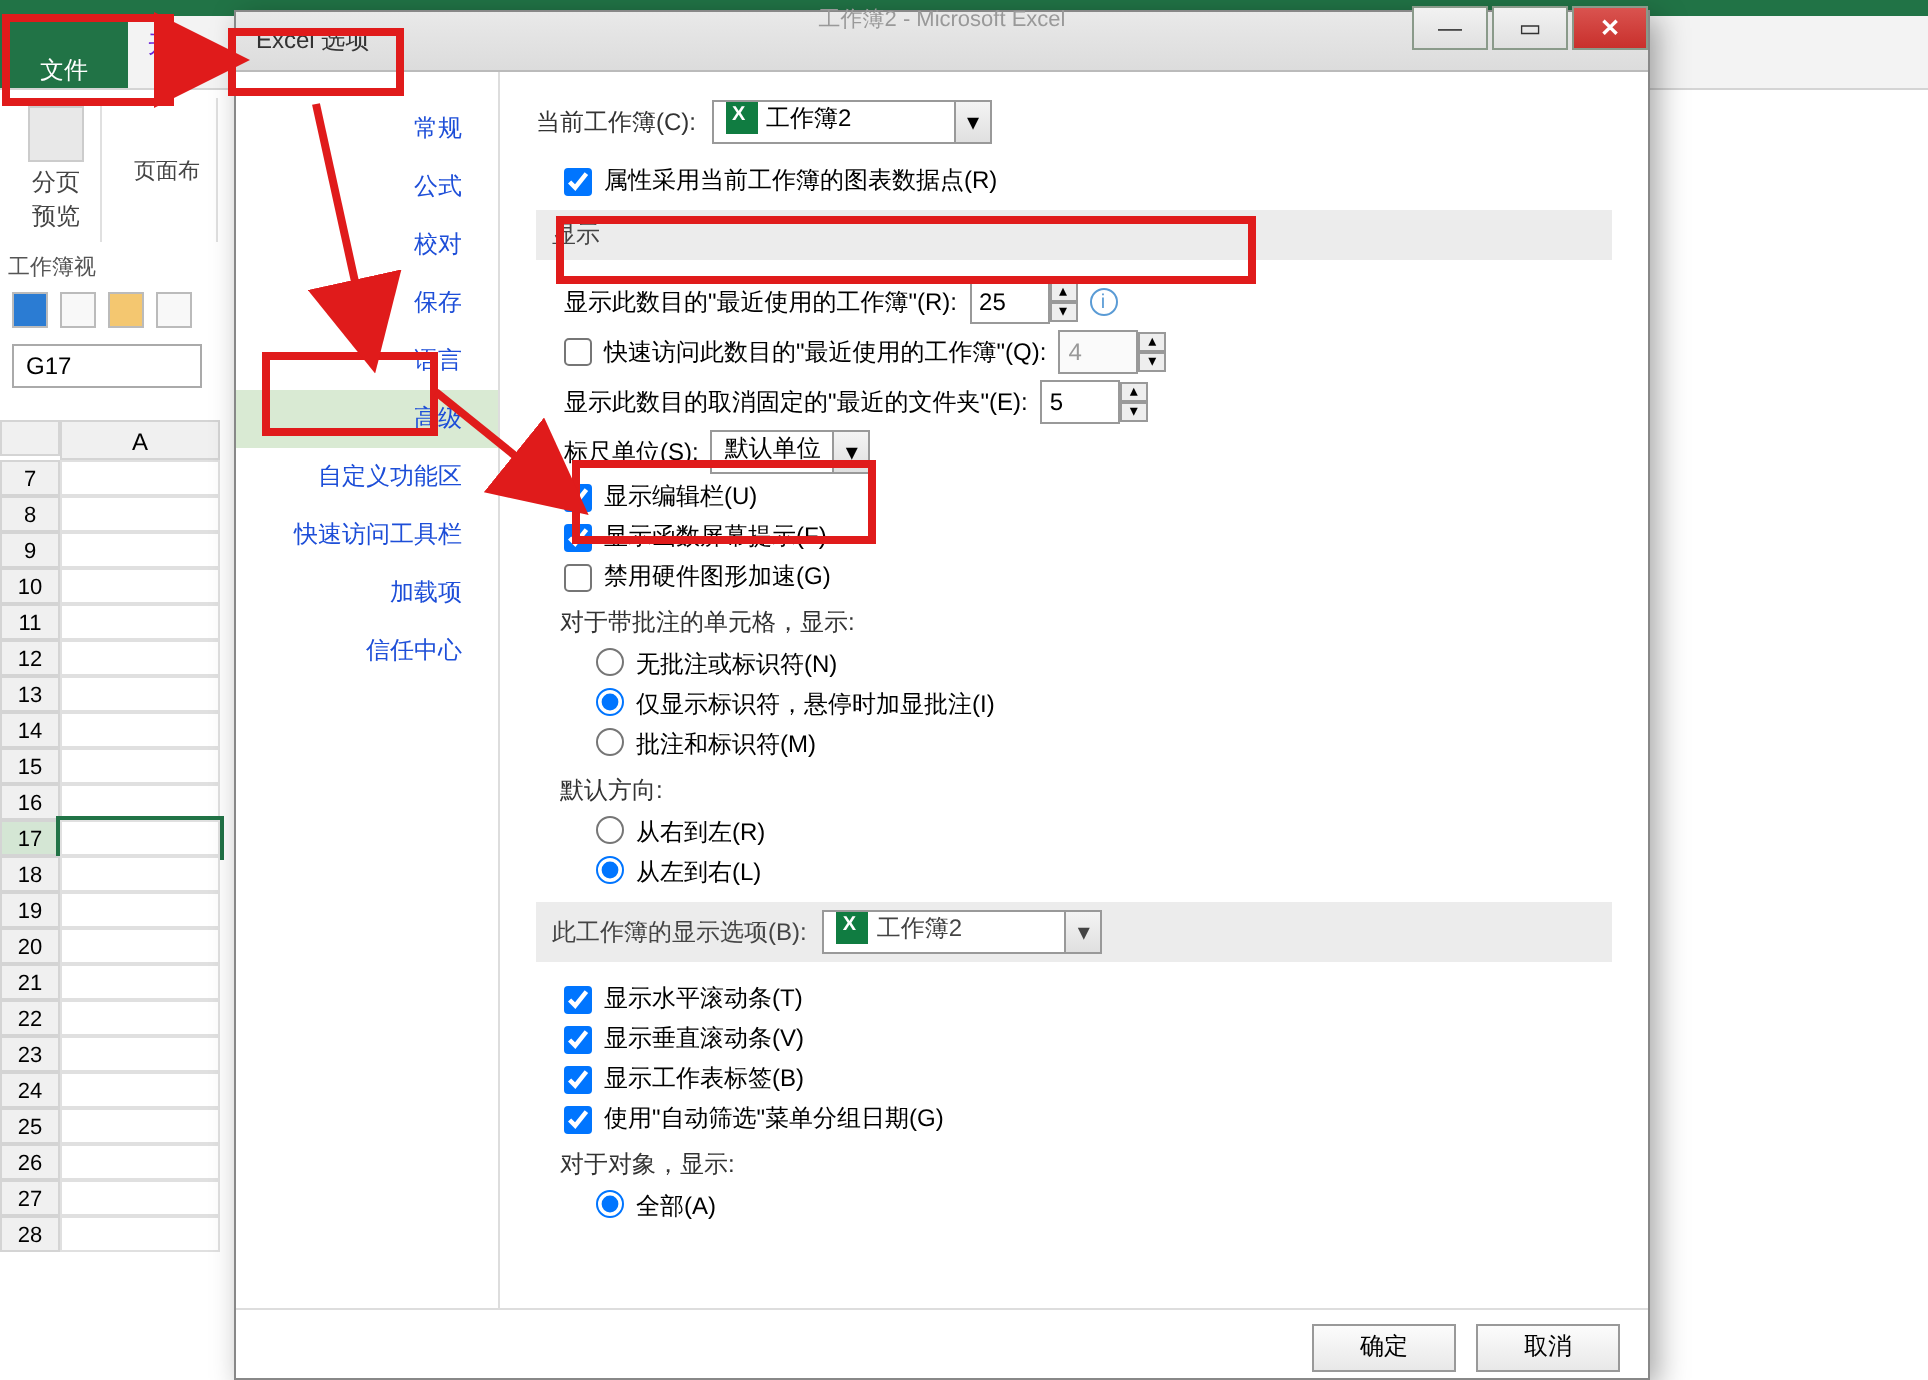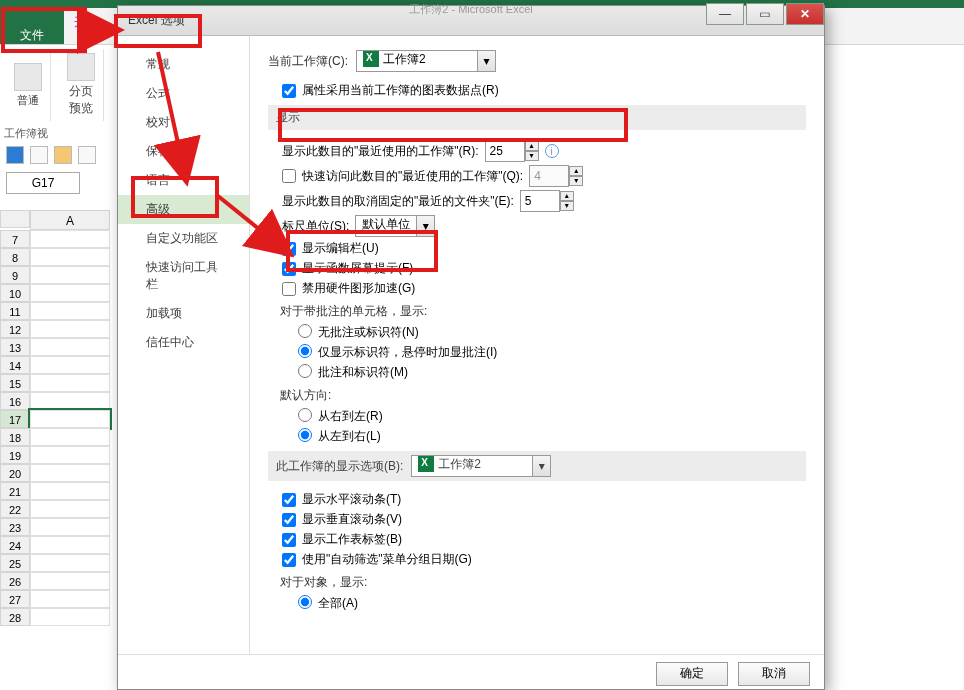--- a/index.html
+++ b/index.html
@@ -15,42 +15,42 @@
 .tab-start { display: inline-block; padding: 6px 10px; color: #6d28d9; }
 .ribbon-body { height: 80px; padding: 4px 6px; display: flex; gap: 8px; }
 .rb-group { display: flex; flex-direction: column; align-items: center; justify-content: center; padding: 2px 8px; border-right: 1px solid #e0e0e0; }
 .rb-icon { width: 28px; height: 28px; background: #e8e8e8; border: 1px solid #ccc; margin-bottom: 2px; }
 .rb-label { font-size: 11px; color: #444; text-align: center; }
 .view-label { font-size: 11px; color: #555; padding: 1px 4px; }
 
 .qat { display: flex; gap: 6px; padding: 4px 6px; align-items: center; }
 .qa-icon { width: 18px; height: 18px; border: 1px solid #bbb; background: #f8f8f8; }
 .name-box { margin: 4px 6px; display: flex; align-items: center; gap: 6px; }
-.name-input { width: 74px; height: 22px; border: 1px solid #aaa; padding: 2px 6px; background: #fff; text-align: center; }
+.name-input { width: 95px; height: 22px; border: 1px solid #aaa; padding: 2px 6px; background: #fff; }
 
 .sheet-area { position: absolute; top: 210px; left: 0; width: 140px; }
 .col-header, .row-header { background: #f0f0f0; border: 1px solid #d4d4d4; text-align: center; }
 .col-header { height: 20px; line-height: 20px; }
 .row-header { width: 30px; height: 18px; line-height: 18px; font-size: 11px; }
 .rows { display: flex; flex-direction: column; }
 .row-line { display: flex; }
 .cell { width: 80px; height: 18px; border: 1px solid #e0e0e0; background: #fff; }
 
 
 .dialog { position: absolute; top: 5px; left: 117px; width: 708px; height: 685px; background: #fff; border: 1px solid #888; box-shadow: 4px 4px 14px rgba(0,0,0,0.35); }
 .dlg-title { height: 30px; background: linear-gradient(#e9e9e9,#dcdcdc); border-bottom: 1px solid #bbb; display: flex; align-items: center; justify-content: space-between; padding: 0 0 0 10px; }
 .dlg-title .t { color: #333; }
 .dlg-wbt { position:absolute; top:-4px; left:50%; transform:translateX(-50%); font-size:11px; color:#999; }
 .win-btns { display:flex; position:absolute; top:-3px; right:0; }
 .win-btn { width: 38px; height: 22px; border: 1px solid #8a9a8a; margin-left: 2px; display:flex; align-items:center; justify-content:center; font-size:12px; color:#333; background:linear-gradient(#f2f2f2,#e0e0e0); }
 .win-close { background: linear-gradient(#d9534f,#c9302c); color:#fff; font-weight:bold; }
 
 .dlg-body { display: flex; height: 618px; }
 .dlg-side { width: 132px; border-right: 1px solid #ddd; padding: 14px 0; }
-.side-item { padding: 6px 28px; color: #404040; cursor: default; }
+.side-item { padding: 6px 18px; color: #1d4ed8; cursor: default; text-align: right; }
 .side-item.sel { background: #d9ead3; }
 .dlg-main { flex: 1; overflow-y: auto; padding: 10px 18px 10px 18px; position: relative; }
 .dlg-main::-webkit-scrollbar { width: 16px; }
 .dlg-main::-webkit-scrollbar-thumb { background:#cfcfcf; border:1px solid #aaa; }
 .dlg-main::-webkit-scrollbar-track { background:#f0f0f0; }
 
 .row { display: flex; align-items: center; gap: 8px; margin: 4px 0 10px 0; }
 .row .lbl { color: #333; }
 .chk-row { display: flex; align-items: center; gap: 6px; margin: 3px 0 3px 14px; }
 .radio-row { display: flex; gap: 6px; margin: 3px 0 3px 30px; }
@@ -83,24 +83,20 @@
   <div class="ribbon-top"></div>
   <div class="ribbon">
     <div style="display:flex; align-items:stretch;">
       <div class="file-btn">文件</div>
       <div class="tab-start">开始</div>
     </div>
   </div>
   <div class="ribbon-body">
     <div class="rb-group">
       <div class="rb-icon"></div>
-      <div class="rb-label">普通</div>
-    </div>
-    <div class="rb-group">
-      <div class="rb-icon"></div>
       <div class="rb-label"><span>分页</span><br><span>预览</span></div>
     </div>
     <div class="rb-group">
       <div class="rb-label">页面布</div>
     </div>
   </div>
   <div class="view-label">工作簿视</div>
 
   <div class="qat">
     <div class="qa-icon" style="background:#2b7cd3"></div>

